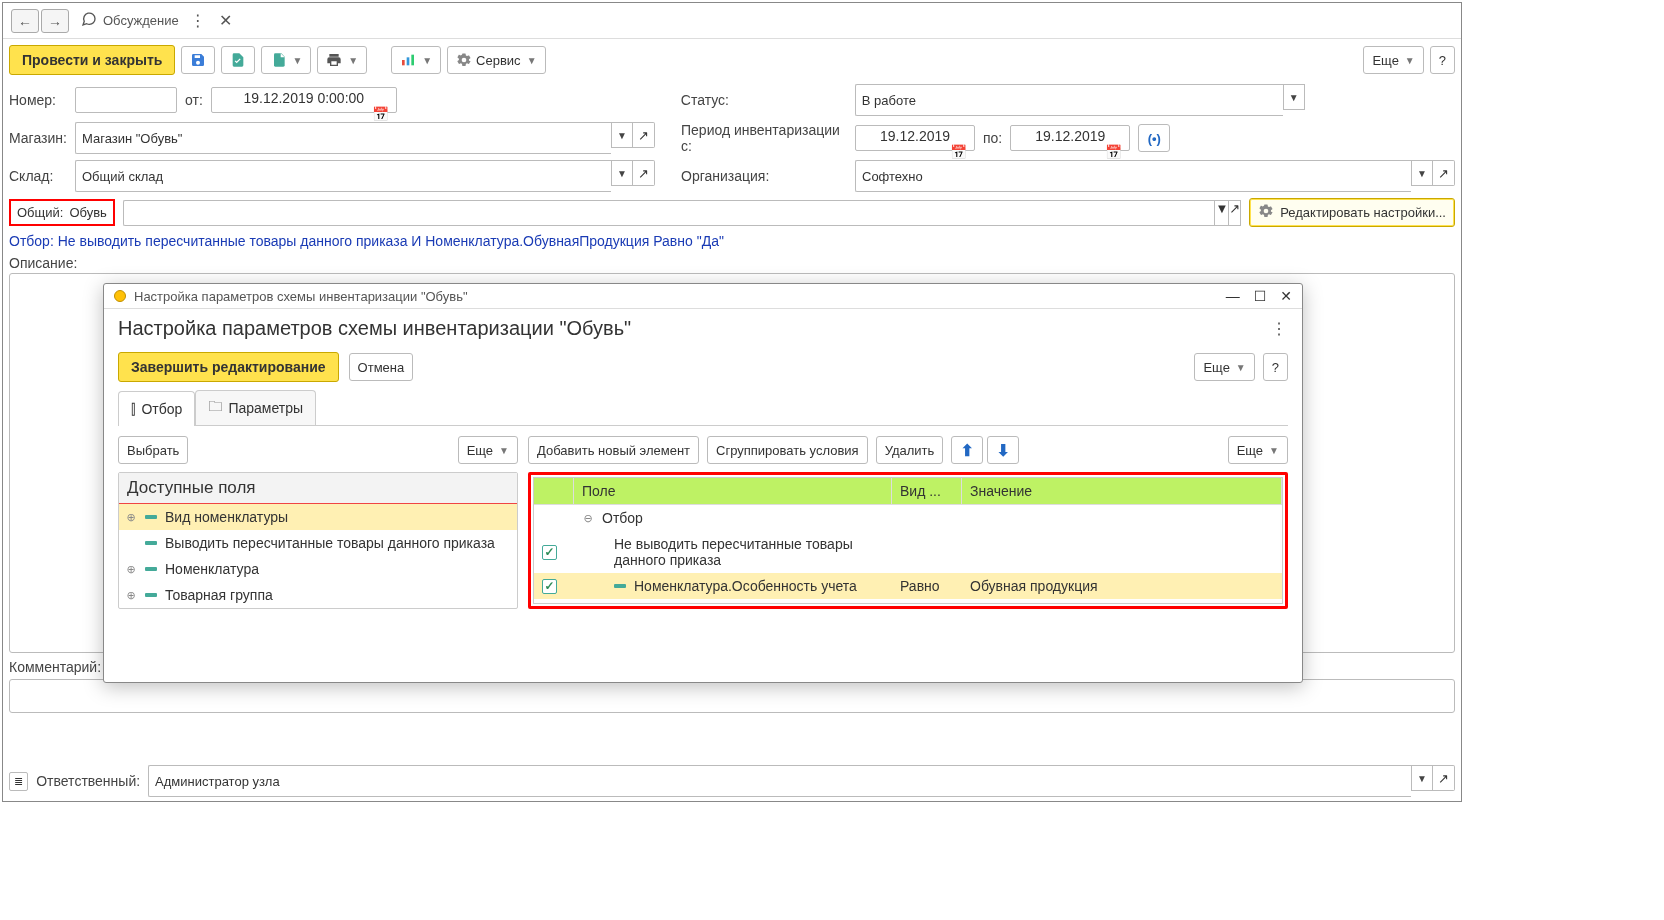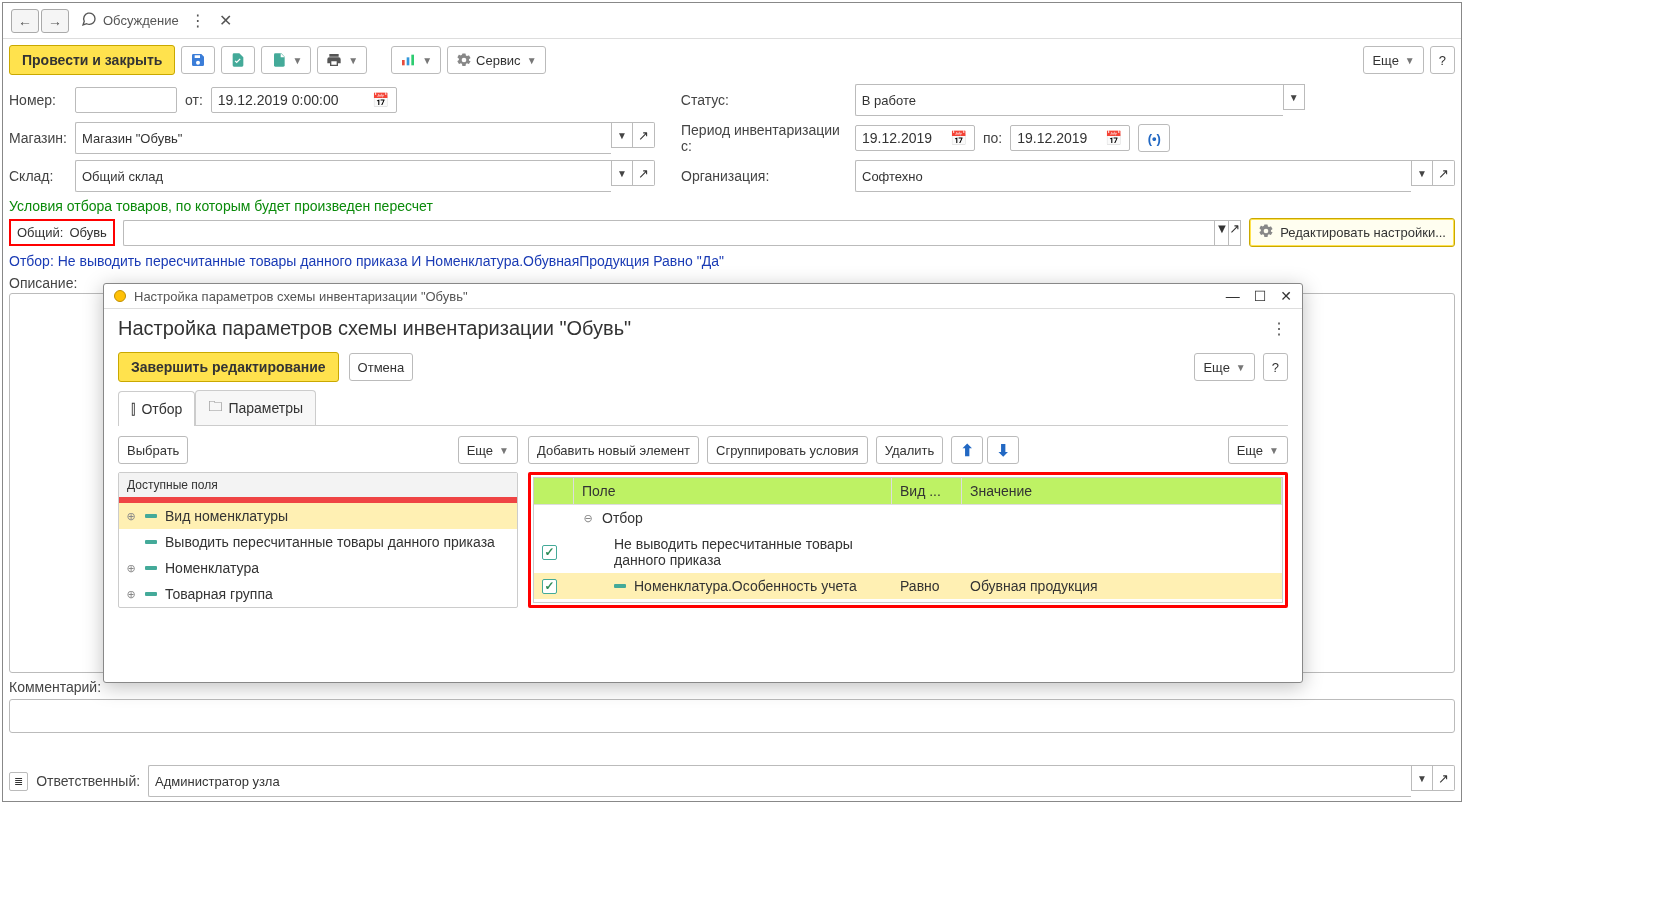--- a/index.html
+++ b/index.html
@@ -18,21 +18,21 @@
   .btn-yellow { background:#ffe24d; border:1px solid #c9a800; border-radius:3px; padding:6px 12px; font-weight:bold; font-size:14px; cursor:pointer;}
   .btn { border:1px solid #bbb; border-radius:3px; background:#fff; padding:4px 8px; height:28px; display:flex; align-items:center; gap:4px; cursor:pointer; font-size:13px;}
   .btn .caret { font-size:10px; color:#777; margin-left:2px;}
   .toolbar-right { margin-left:auto; display:flex; gap:6px;}
   .sq-icon { width:16px; height:16px; display:flex; align-items:center; justify-content:center;}
   .sq-icon svg { width:16px; height:16px; }
 
   .form-area { padding:2px 6px 6px 6px; }
   .frow { display:flex; align-items:center; margin-bottom:6px; gap:8px;}
   .label { font-size:14px; color:#444; }
-  .inp { border:1px solid #bbb; border-radius:2px; height:26px; padding:2px 6px; font-size:14px; background:#fff; display:flex; align-items:center; }
+  .inp { border:1px solid #bbb; border-radius:2px; height:26px; padding:2px 6px; font-size:14px; background:#fff; display:flex; align-items:center;flex-direction:column; }
   .inp .inp-text { flex:1; }
   .inp .calendar { margin-left:auto; font-size:14px; color:#555; cursor:pointer;}
   .sel { display:flex;}
   .sel .main { border:1px solid #bbb; border-right:none; border-radius:2px 0 0 2px; height:20px; display:flex; align-items:center; padding:15px 6px; }
   .sel .dd { border:1px solid #bbb; width:22px; height:26px; display:flex; align-items:center; justify-content:center; cursor:pointer; border-radius:0; font-size:10px; color:#444;}
   .sel .ext { border:1px solid #bbb; border-left:none; width:22px; height:26px; display:flex; align-items:center; justify-content:center; cursor:pointer; border-radius:0 2px 2px 0;}
   .green-label { color:#0a8a0a; font-size:14px; margin:4px 0;}
   .blue-label { color:#1a3bb5; font-size:14px; margin:6px 0;}
 
   .otbor-wrap { display:flex; align-items:center; gap:8px; margin-bottom:4px;}
@@ -57,21 +57,21 @@
   .m-header-right { margin-left:auto;}
   .m-toolbar { display:flex; align-items:center; gap:10px; padding:4px 14px;}
   .m-tabs { display:flex; gap:0; margin:4px 14px 0 14px; border-bottom:1px solid #ccc;}
   .m-tab { border:1px solid #ccc; border-bottom:none; padding:5px 12px; border-radius:4px 4px 0 0; display:flex; align-items:center; gap:6px; cursor:pointer; background:#f7f7f7; font-size:14px;}
   .m-tab.active { background:#fff; position:relative; top:1px;}
   .m-body { display:flex; gap:10px; padding:10px 14px;}
   .left-pane { width:400px; display:flex; flex-direction:column; gap:8px;}
   .right-pane { flex:1; display:flex; flex-direction:column; gap:8px;}
   .pane-toolbar { display:flex; gap:8px;}
   .pane-box { border:1px solid #ccc; border-radius:2px; flex:1; display:flex; flex-direction:column;}
-  .pane-header { background:#f3f3f3; border-bottom:6px solid #ef4444; padding:5px 8px; font-size:12px;}
+  .pane-header { background:#f3f3f3; border-bottom:1px solid #ef4444; padding:5px 8px; font-size:17px;}
   .tree-row { padding:5px 6px; display:flex; align-items:center; gap:8px; font-size:14px; border-bottom:0;}
   .tree-row.selected { background:#fff0b3;}
   .expander { width:12px; text-align:center; color:#888; font-size:11px;}
   .node-dash { width:12px; height:4px; background:#4a9; border-radius:1px;}
 
   .right-table-wrap { border:3px solid red; border-radius:2px; padding:2px; flex:1; display:flex;}
   .right-table { border:1px solid #ccc; flex:1; display:flex; flex-direction:column;}
   .rt-head { display:flex; background:#bef264; border-bottom:1px solid #ddd;}
   .rt-head .col { padding:5px 8px; border-right:1px solid #ddd; font-size:14px;}
   .col-check { width:40px;}
@@ -227,21 +227,20 @@
       <span class="label" style="width:166px">Организация:</span>
       <div class="sel" style="flex:1">
           <div class="main" style="flex:1">
             <span>Софтехно</span>
           </div>
           <div class="dd">▼</div>
           <div class="ext">↗</div>
         </div>
     </div>
 
-    <div class="green-label">Условия отбора товаров, по которым будет произведен пересчет</div>
 
     <div class="otbor-wrap">
       <div class="otbor-label">
         <span>Общий:</span>
         <span>Обувь</span>
       </div>
       <div class="big-input">
         <div class="main"></div>
         <div class="dd" style="border:1px solid #bbb">▼</div>
         <div class="ext" style="border:1px solid #bbb;border-left:none">↗</div>

